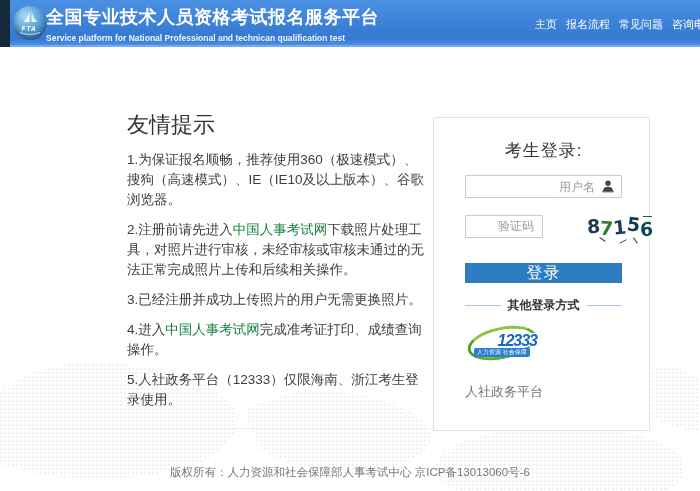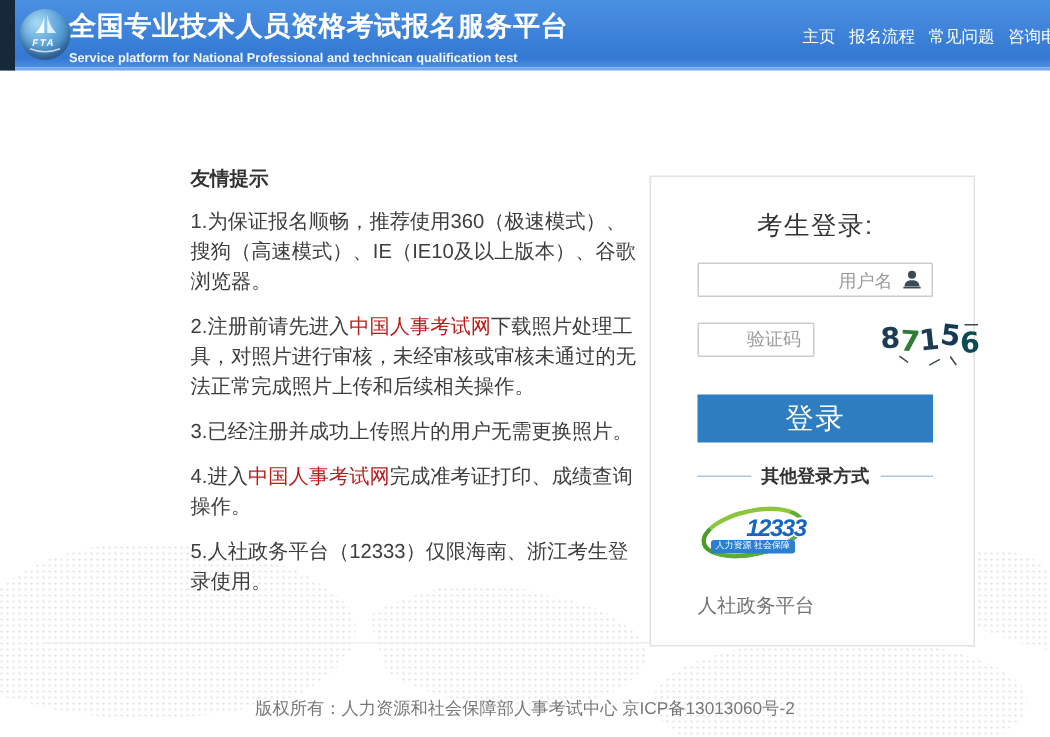--- a/index.html
+++ b/index.html
@@ -30,23 +30,23 @@
   }
   .logo svg { position:absolute; left:0; top:0; width:34px; height:34px; }
   .title-block { position:absolute; left:46px; top:5px; color:#fff; white-space:nowrap; }
   .site-title { font-size:18px; font-weight:bold; letter-spacing:.5px; }
   .site-subtitle { font-size:8.5px; font-weight:bold; margin-top:4px; color:#f0f7ff; }
   .top-nav { position:absolute; left:535px; top:17px; display:flex; gap:9px; white-space:nowrap; }
   .top-nav a { color:#fff; font-size:11px; }
 
   
   .tips { position:absolute; left:127px; top:110px; width:301px; }
-  .tips h2 { font-size:13px; font-weight:bold; color:#333; }
+  .tips h2 { font-size:22px; font-weight:normal; color:#333; }
   .tips p { font-size:13.5px; line-height:20px; margin-top:10px; color:#3d3d3d; }
-  .red-link { color:#b91c1c; }
+  .red-link { color:#15803d; }
 
   
   .login-panel {
     position:absolute; left:433px; top:117px; width:217px; height:314px;
     background:#fff; border:1px solid #e2e2e2; padding:21px 27px 0 31px;
   }
   .login-heading { font-size:17px; color:#333; letter-spacing:1px; margin-bottom:13px;text-align:center; }
   .field { position:relative; margin-bottom:11px; }
   .field input {
     width:100%; height:23px; border:1px solid #ccc; border-radius:1px;
@@ -71,22 +71,22 @@
   .d2 { color:#1d3b52; transform:rotate(-6deg) translateY(1px); }
   .d3 { color:#123a55; transform:translateY(-2px) rotate(7deg); }
   .d4 { color:#0e4a52; transform:translateY(3px) rotate(-3deg); }
   .noise { position:absolute; background:#3a4a52; }
   .n1 { width:7px; height:1px; left:12px; bottom:3px; transform:rotate(35deg); }
   .n2 { width:8px; height:1px; left:32px; bottom:1px; transform:rotate(-28deg); }
   .n3 { width:7px; height:1px; right:14px; bottom:2px; transform:rotate(55deg); }
   .n4 { width:9px; height:1px; right:1px; top:7px; }
 
   .login-btn {
-    width:100%; height:32px; margin-top:20px; background:#2d7dc0; border:none;
-    color:#fff; font-size:19px; letter-spacing:1px; cursor:pointer; font-family:inherit;
+    width:100%; height:20px; margin-top:20px; background:#2d7dc0; border:none;
+    color:#fff; font-size:16px; letter-spacing:1px; cursor:pointer; font-family:inherit;
   }
   .links-row { display:flex; justify-content:space-between; margin-top:9px; font-size:12px; font-weight:bold; }
   .links-row a { color:#1f78c8; }
 
   .divider { display:flex; align-items:center; gap:7px; margin-top:14px; }
   .divider .line { flex:1; height:1px; background:#a9c7e2; }
   .divider-label { font-size:12px; font-weight:bold; color:#333; white-space:nowrap; }
 
   .logo-12333 { position:relative; width:78px; height:42px; margin-top:9px; cursor:pointer; }
   .oval {
@@ -198,13 +198,13 @@
   </div>
 
   <div class="logo-12333">
     <span class="oval"></span>
     <span class="num">12333</span>
     <span class="slogan">人力资源 社会保障</span>
   </div>
   <div class="gov-label">人社政务平台</div>
 </div>
 
-<div class="footer">版权所有：人力资源和社会保障部人事考试中心 京ICP备13013060号-2</div>
+<div class="footer">版权所有：人力资源和社会保障部人事考试中心 京ICP备13013060号-6</div>
 
 </body></html>

